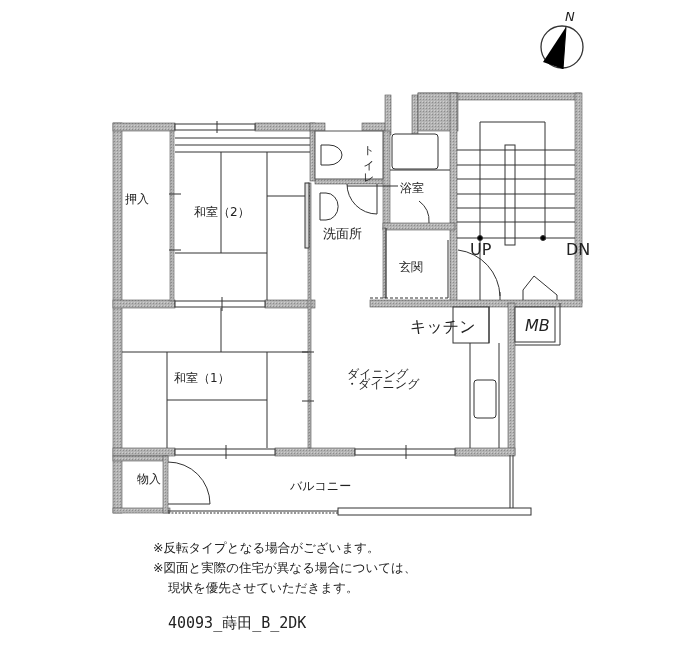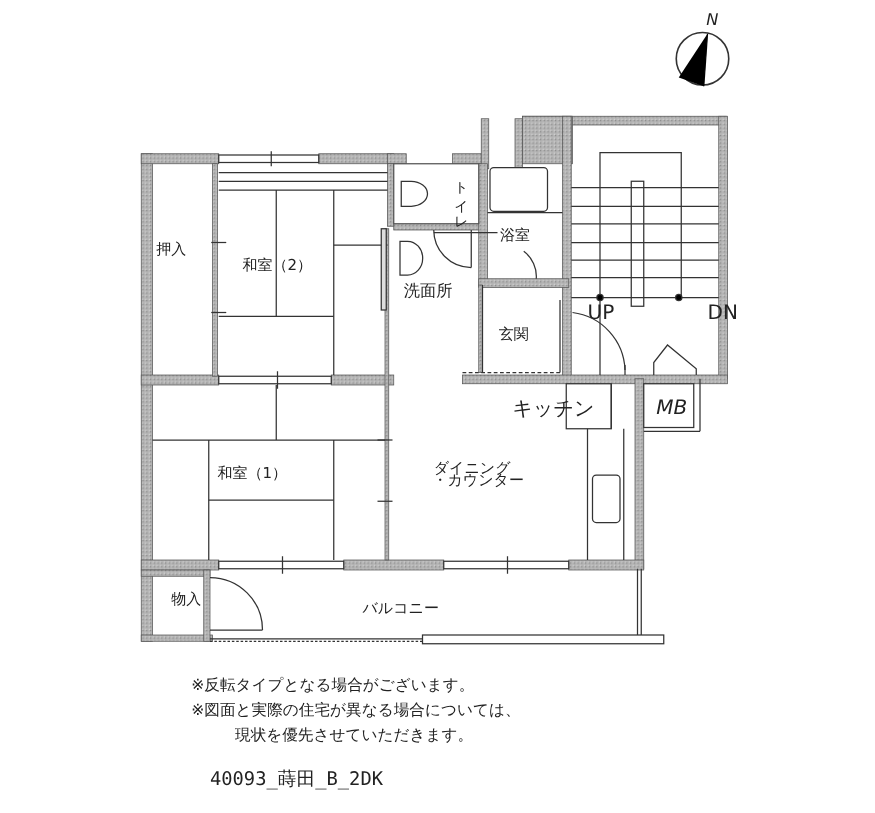--- a/index.html
+++ b/index.html
@@ -173,21 +173,21 @@
 <span class="lbl vert" style="left:363px;top:138px;">トイレ</span>
 <span class="lbl" style="left:400px;top:182px;">浴室</span>
 <span class="lbl sm" style="left:323px;top:227px;">洗面所</span>
 <span class="lbl" style="left:399px;top:261px;">玄関</span>
 <span class="lbl xs" style="left:470px;top:242px;">UP</span>
 <span class="lbl xs" style="left:532px;top:242px;margin-left:34px;">DN</span>
 <span class="lbl xs" style="left:410px;top:319px;">キッチン</span>
 <span class="lbl xs" style="left:525px;top:318px;font-style:italic;">MB</span>
 <span class="lbl" style="left:174px;top:372px;">和室（1）</span>
 <span class="lbl" style="left:347px;top:368px;text-align:right;">ダイニング</span>
-<span class="lbl" style="left:346px;top:378px;">・カウンター</span>
+<span class="lbl" style="left:346px;top:378px;">・ダイニング</span>
 <span class="lbl" style="left:121px;top:473px;margin-left:16px;">物入</span>
 <span class="lbl" style="left:290px;top:480px;">バルコニー</span>
 <span class="lbl sm" style="left:565px;top:10px;font-style:italic;">N</span>
 
 <span class="note" style="left:153px;top:542px;">※反転タイプとなる場合がございます。</span>
 <span class="note" style="left:153px;top:562px;">※図面と実際の住宅が異なる場合については、</span>
-<span class="note" style="left:168px;top:582px;margin-left:20px;">現状を優先させていただきます。</span>
+<span class="note" style="left:168px;top:582px;">現状を優先させていただきます。</span>
 <span class="code" style="left:168px;top:614px;">40093_蒔田_B_2DK</span>
 
 </body></html>

